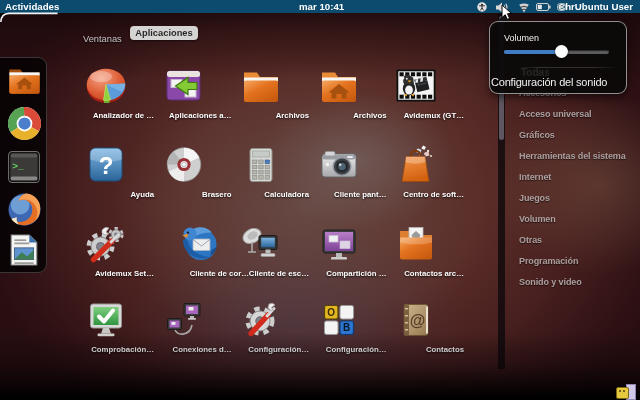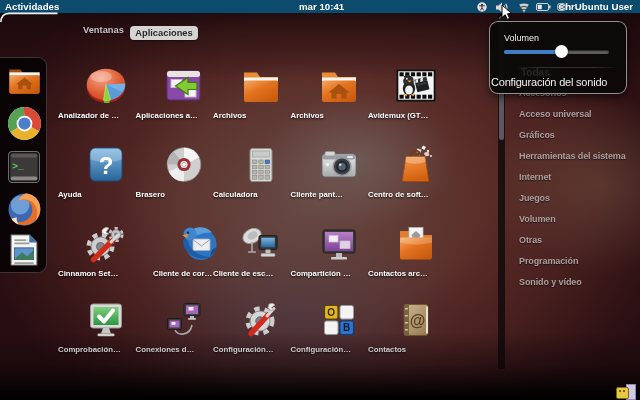--- a/index.html
+++ b/index.html
@@ -17,30 +17,30 @@
 }
 #botshade{position:absolute;left:0;top:332px;width:640px;height:68px;
  background:linear-gradient(180deg, rgba(0,0,0,0) 0%, rgba(8,3,6,.38) 48%, rgba(3,1,2,.78) 80%, #000 97%);}
 #topbar{position:absolute;left:0;top:0;width:640px;height:13px;background:#0c4a6e;color:#e8e8e8;
  font-weight:bold;font-size:9.7px;}
 #act{position:absolute;left:5px;top:0px;line-height:13px;color:#fff}
 #clock{position:absolute;left:299px;top:0px;line-height:13px;color:#fff}
 #uname{position:absolute;right:7px;top:0px;line-height:13px;color:#fff}
 .cat{position:absolute;left:519px;font-weight:bold;font-size:9px;letter-spacing:-0.1px;color:#aba09f;white-space:nowrap;
  text-shadow:0 1px 1px rgba(0,0,0,.6)}
-.cell{position:absolute;width:96px;text-align:left}
+.cell{position:absolute;width:96px;text-align:right}
 .cell svg{display:block;margin:0 auto}
 .lbl{margin-top:3px;font-weight:bold;font-size:7.8px;color:#fff;white-space:nowrap;
  text-shadow:0 1px 2px rgba(0,0,0,.85)}
 #dock{position:absolute;left:-12px;top:57px;width:57px;height:214px;
  background:rgba(3,1,3,.8);border:1px solid rgba(255,255,255,.2);border-radius:9px;}
 .dicon{position:absolute;left:18px}
 #dockicons svg{position:absolute}
 #tabs{position:absolute;top:24px;left:0;width:640px;height:16px}
-#ventanas{position:absolute;left:83px;top:1px;font-weight:bold;font-size:9.3px;color:#c9c4c7;text-shadow:0 1px 1px #000}
+#ventanas{position:absolute;left:83px;top:10px;font-weight:normal;font-size:9.3px;color:#c9c4c7;text-shadow:0 1px 1px #000}
 #aplpill{position:absolute;left:130px;top:1.5px;width:68px;height:14px;background:#d5d4d2;border-radius:4px;
  box-shadow:0 1px 2px rgba(0,0,0,.5)}
 #aplpill span{display:block;text-align:center;font-weight:bold;font-size:9.3px;color:#27282a;line-height:14px}
 #scrolltrack{position:absolute;left:498px;top:13px;width:7px;height:356px;background:rgba(12,8,12,.78);}
 #scrollthumb{position:absolute;left:499px;top:16px;width:5px;height:124px;background:#5e5660;border-radius:2.5px}
 #popup{position:absolute;left:489px;top:21px;width:136px;height:71px;background:rgba(11,9,9,.96);
  border:1px solid rgba(255,255,255,.55);border-radius:9px;box-shadow:0 3px 9px rgba(0,0,0,.6);}
 #poparrow{position:absolute;left:496px;top:15px;width:0;height:0;
  border-left:8px solid transparent;border-right:8px solid transparent;border-bottom:7px solid rgba(24,24,24,.97);}
 #vol-lbl{position:absolute;left:14px;top:11px;font-size:9px;color:#f0f0f0}
@@ -320,21 +320,21 @@
   <circle cx="16.5" cy="24.5" r="11" fill="none" stroke="#cdcdcd" stroke-width="6" stroke-dasharray="4.6 4.2"></circle>
   <circle cx="16.5" cy="24.5" r="9.5" fill="#cdcdcd" stroke="#8a8a8a" stroke-width="1"></circle>
   <circle cx="16.5" cy="24.5" r="4" fill="#82828a" stroke="#6a6a72" stroke-width="1"></circle>
   <circle cx="32" cy="12.5" r="5.6" fill="none" stroke="#c4c4c4" stroke-width="4" stroke-dasharray="3 3.1"></circle>
   <circle cx="32" cy="12.5" r="4.8" fill="#c4c4c4" stroke="#868686" stroke-width="0.9"></circle>
   <circle cx="32" cy="12.5" r="2" fill="#7e7e86"></circle>
   <path d="M9.5,37.5 L28,19" stroke="#cf2c1b" stroke-width="5.5" stroke-linecap="round"></path>
   <path d="M27,20 L34,13" stroke="#d8d8d8" stroke-width="3" stroke-linecap="round"></path>
   <path d="M18,8 q3,-4 7,-2 l-3,4 3,2 q-4,2 -7,-1 z" fill="#f2f2f2" stroke="#9a9a9a" stroke-width="0.7"></path>
  </svg>
- <div class="lbl">Cinnamon Set…</div>
+ <div class="lbl">Avidemux Set…</div>
 </div>
 <div class="cell" style="left:153px;top:222px">
  <svg width="44" height="44" viewBox="0 0 44 44">
   <circle cx="22" cy="22.5" r="15.5" fill="#2d76c4"></circle>
   <path d="M8,13 A15.5,15.5 0 0 1 33,10.5 Q20,10 12,17 Z" fill="#5d9cda"></path>
   <rect x="14" y="17" width="17" height="11.5" rx="1" fill="#ededed" stroke="#aab4c2" stroke-width="0.8"></rect>
   <path d="M14,17.5 L22.5,24 L31,17.5" fill="none" stroke="#98a4b4" stroke-width="1"></path>
   <path d="M4,18 C4,32 18,40 33,35 C22,35 10,30 8,16 Z" fill="#1d5da6"></path>
   <path d="M31,34 Q36,31 37.5,25 L33,28 Z" fill="#174e8e"></path>
   <circle cx="11" cy="12" r="6.5" fill="#3f85d0"></circle>

